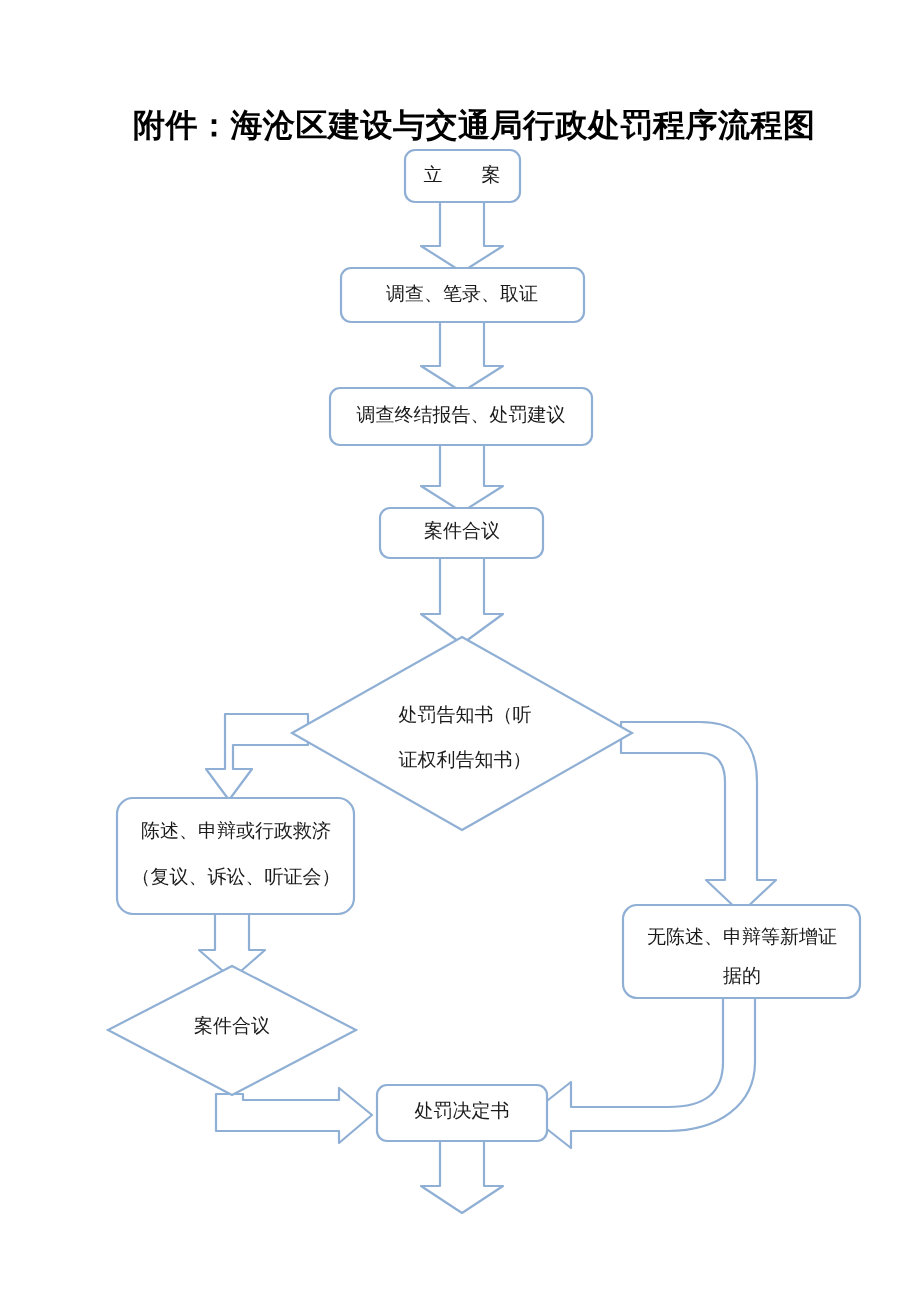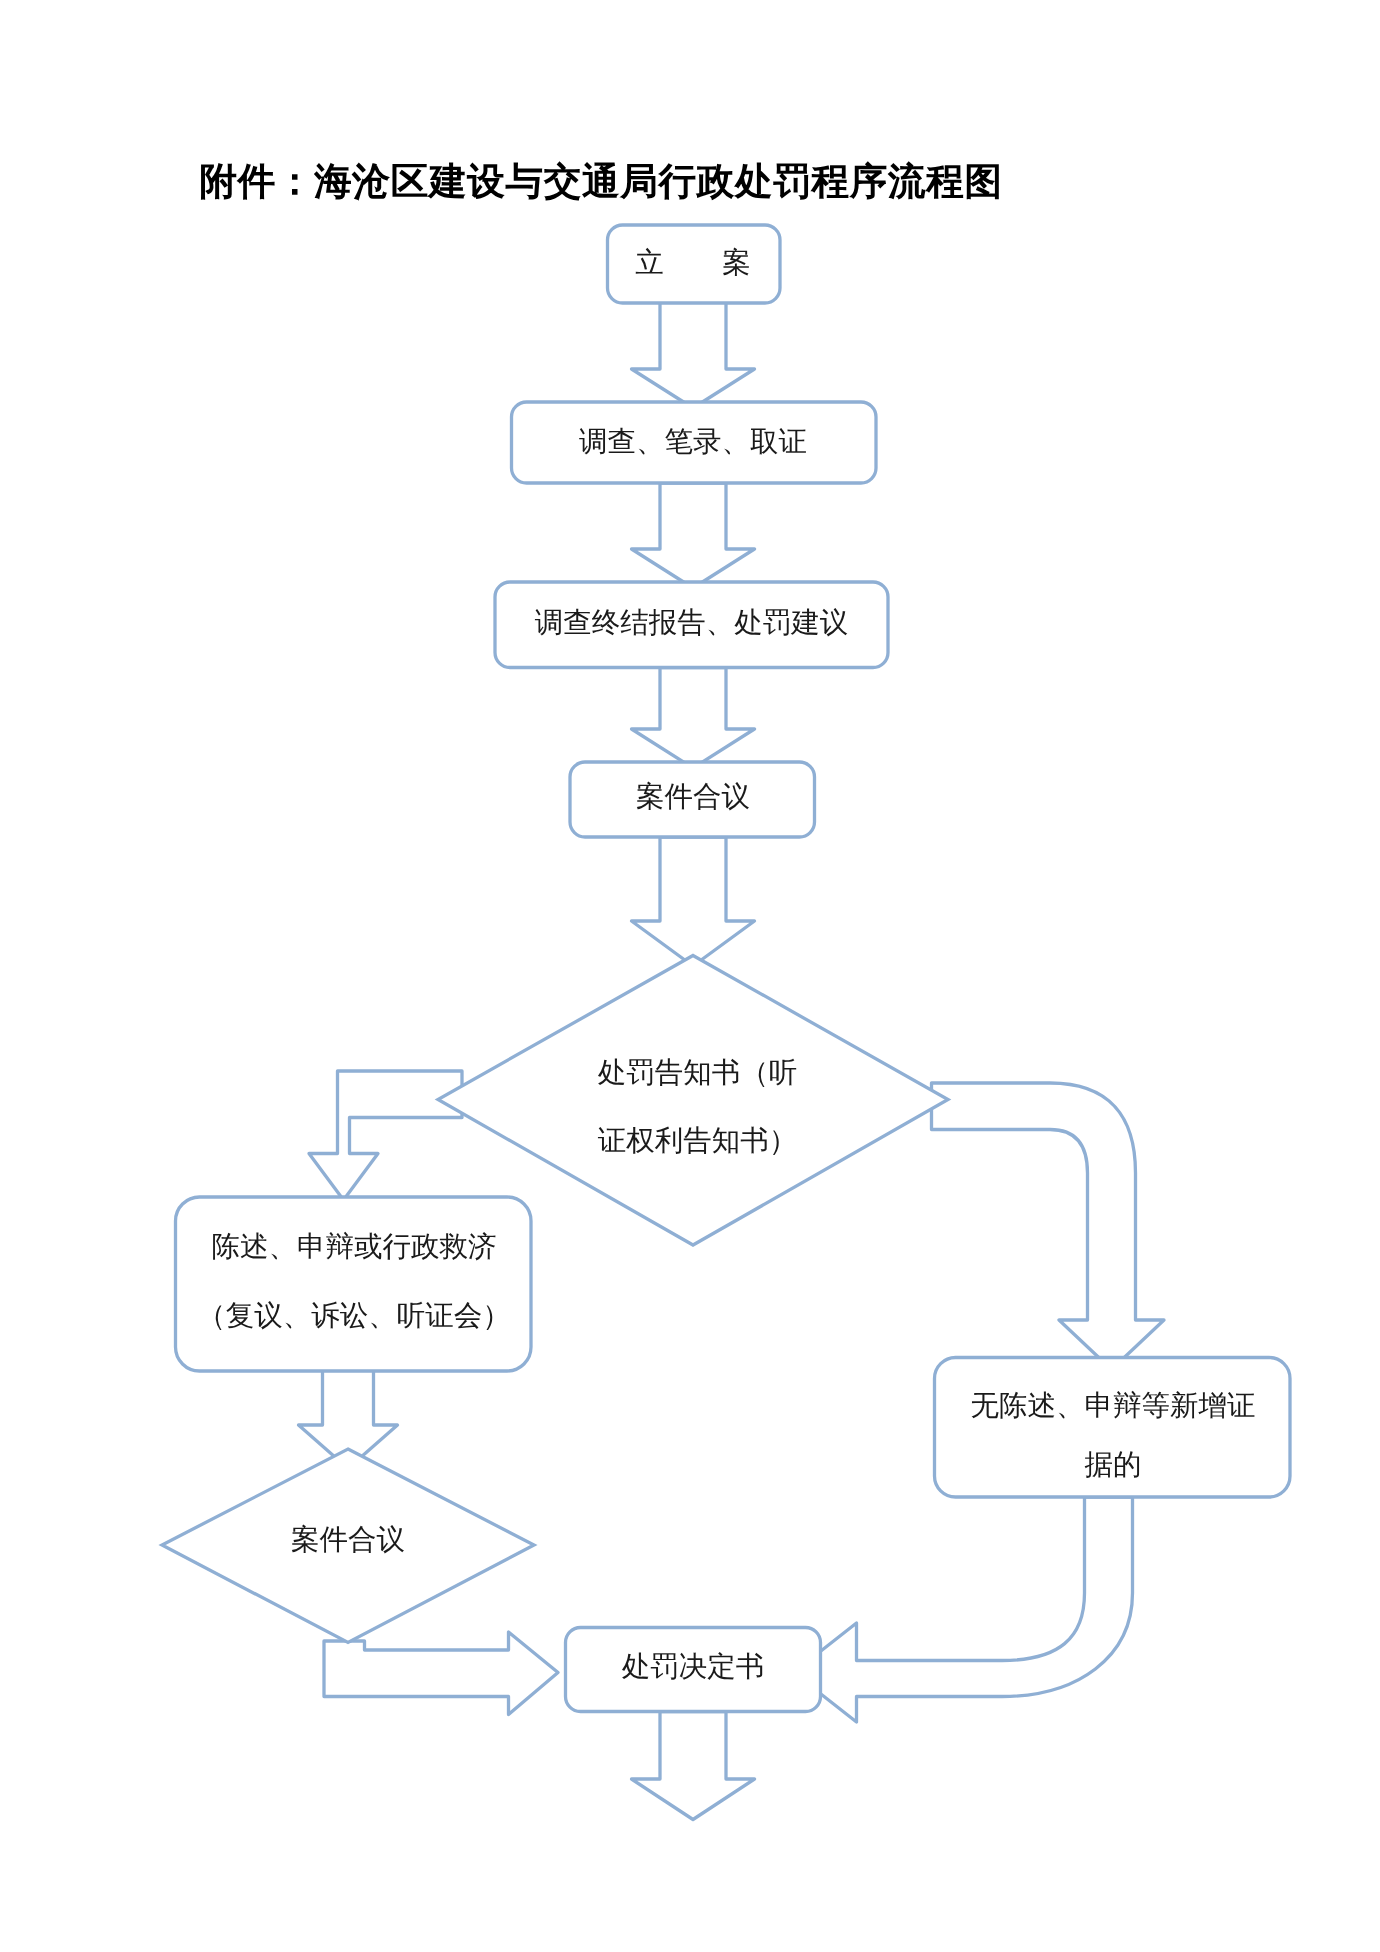--- a/index.html
+++ b/index.html
@@ -20,21 +20,21 @@
     width: 920px;
     height: 1301px;
     background: #ffffff;
   }
   #doc-title {
     position: absolute;
     left: 133px;
     top: 104px;
     font-family: "Liberation Sans", "DejaVu Sans", sans-serif;
     font-weight: bold;
-    font-size: 25px;
+    font-size: 32px;
     letter-spacing: 0.5px;
     color: #000000;
     white-space: nowrap;
   }
   #flow-svg {
     position: absolute;
     left: 0;
     top: 0;
   }
   .node-text {

